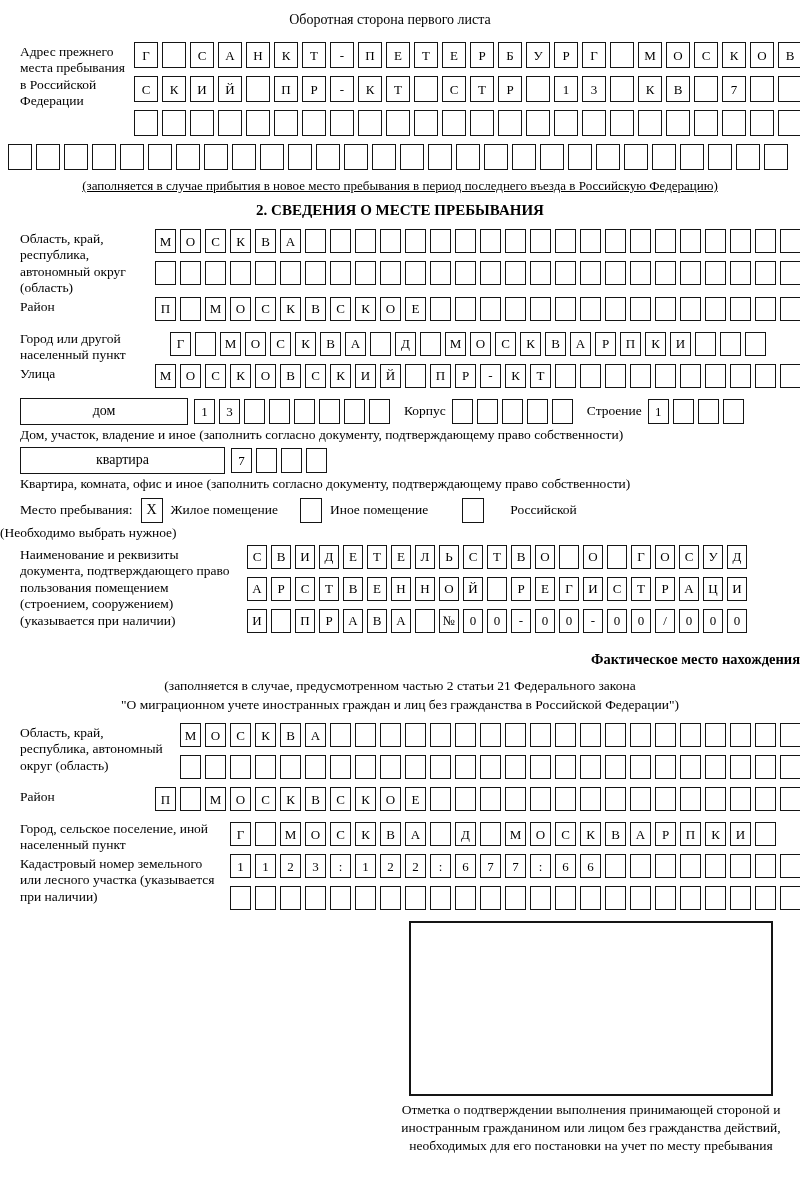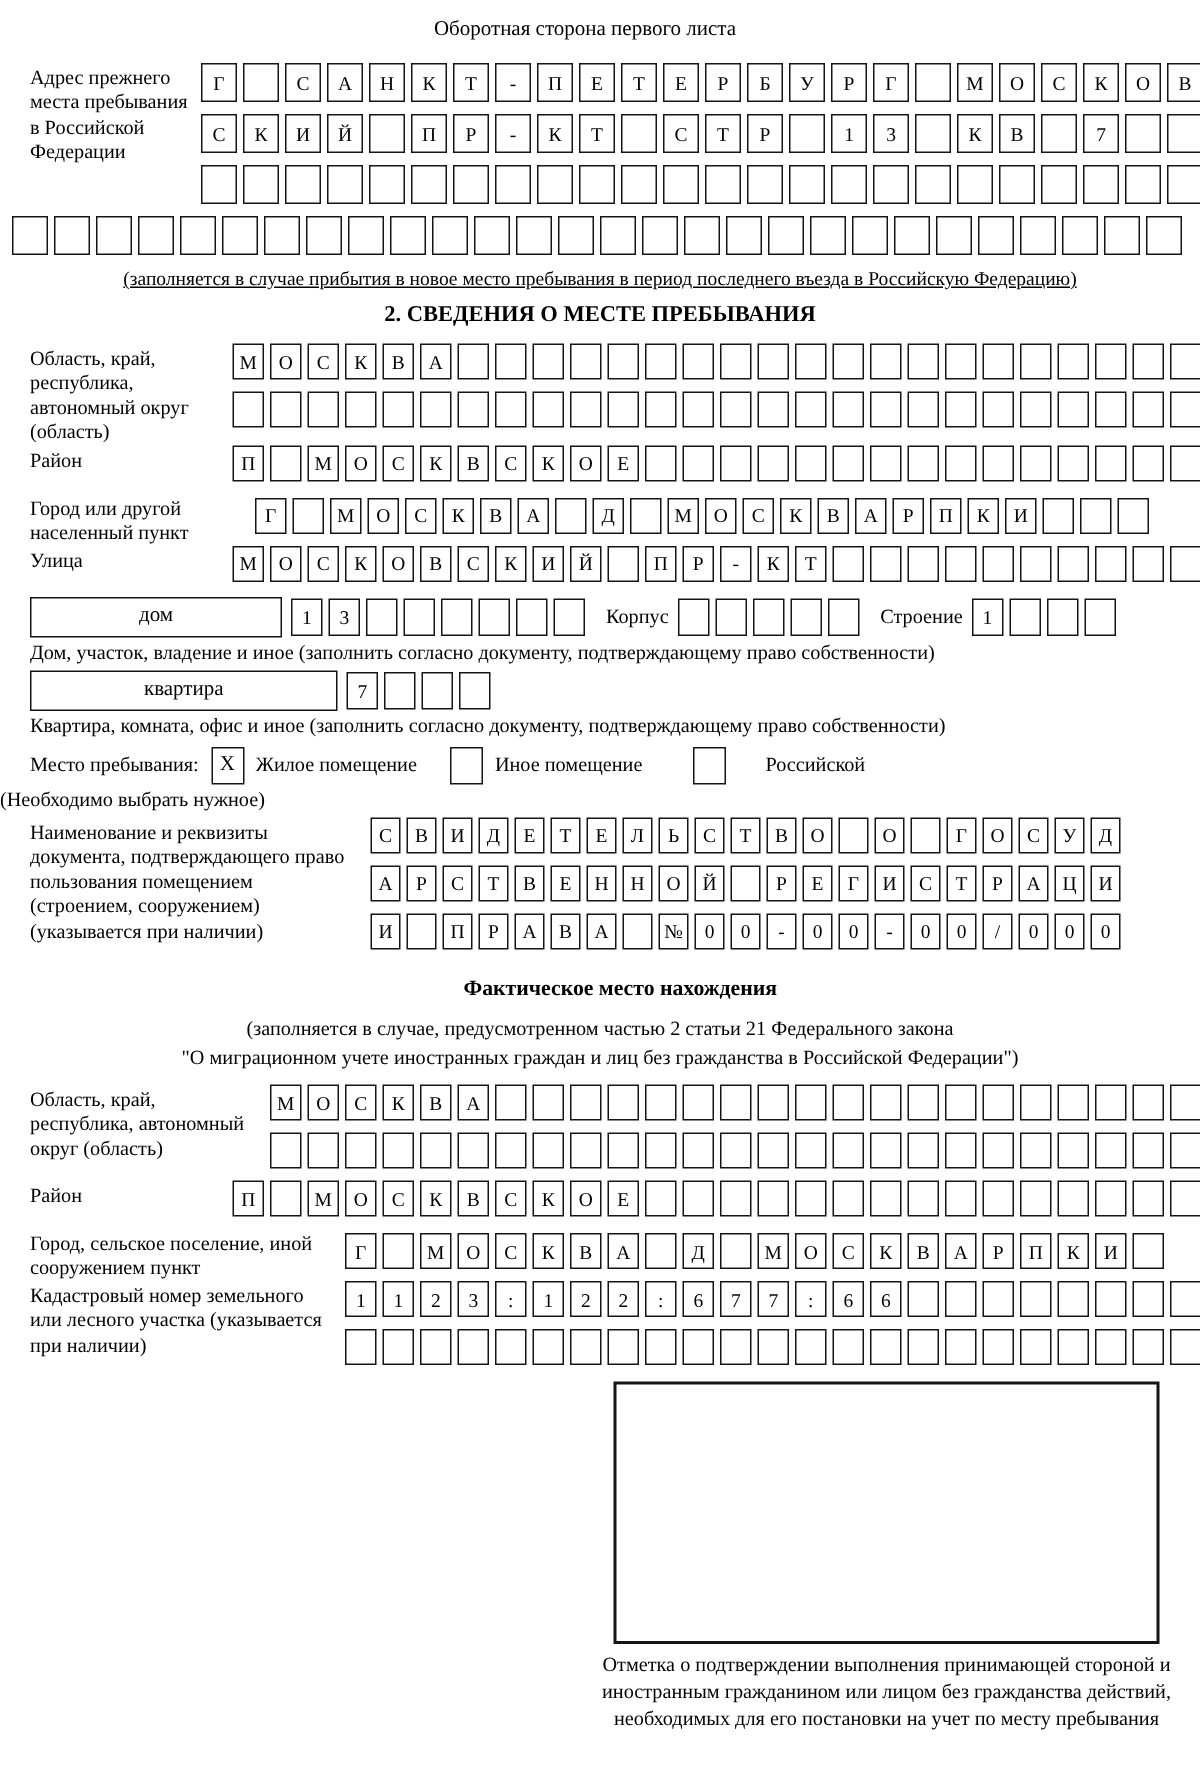--- a/index.html
+++ b/index.html
@@ -17,21 +17,21 @@
   .cell{box-sizing:border-box;border:1.6px solid #151515;background:#fff;
         display:flex;align-items:center;justify-content:center;
         font-size:13px;line-height:1;}
   .cells-lg .cell{width:24px;height:26px;}
   .cells-sm .cell{width:21px;height:24px;}
   .cells-doc .cell{width:20px;height:24px;}
   .cells-house .cell{width:21px;height:25px;}
 
   .note-center{text-align:center;font-size:13px;margin-top:1px;text-decoration:underline;}
   h2{font-size:15px;text-align:center;margin:8px 0 10px 0;}
-  h3{font-size:14.5px;text-align:center;margin:10px 0 8px 0;padding-left:27px;}
+  h3{font-size:14.5px;text-align:right;margin:10px 0 8px 0;padding-left:27px;}
 
   .widebox{box-sizing:border-box;border:1.7px solid #151515;height:27px;
            display:flex;align-items:center;justify-content:center;font-size:14px;}
   .house-line{display:flex;align-items:center;margin:2px 17px 2px 20px;}
   .inline-label{font-size:13.5px;white-space:nowrap;}
 
   .stay-line{display:flex;align-items:center;margin:6px 0 2px 20px;gap:8px;}
   .chk{box-sizing:border-box;border:1.7px solid #151515;width:22px;height:25px;
        display:flex;align-items:center;justify-content:center;font-size:14px;}
 
@@ -554,21 +554,21 @@
         <span class="cell"></span>
         <span class="cell"></span>
         <span class="cell"></span>
         <span class="cell"></span>
         <span class="cell"></span>
         <span class="cell"></span>
       </div>
   </div>
 
   <div class="frow">
-    <div class="flabel w202">Город, сельское поселение, иной сооружением пункт</div>
+    <div class="flabel w202">Город, сельское поселение, иной населенный пункт</div>
     <div class="cellrow cells-sm" style="margin-left:8px;margin-top:3px;">
         <span class="cell">Г</span>
         <span class="cell"></span>
         <span class="cell">М</span>
         <span class="cell">О</span>
         <span class="cell">С</span>
         <span class="cell">К</span>
         <span class="cell">В</span>
         <span class="cell">А</span>
         <span class="cell"></span>

